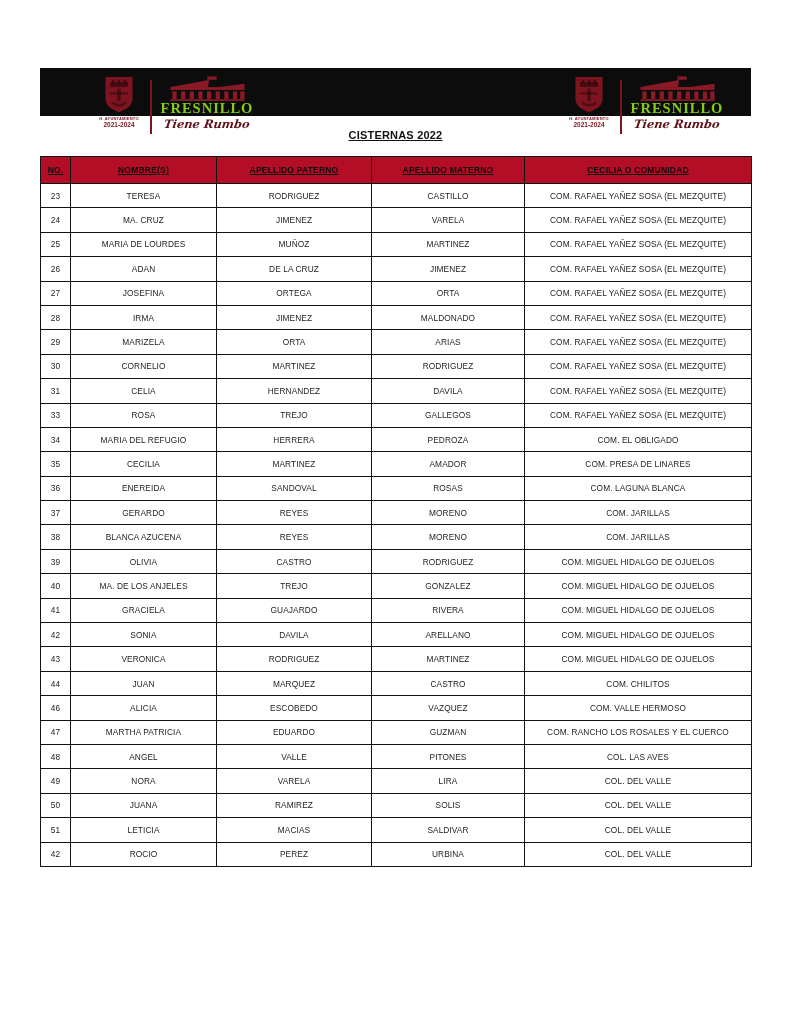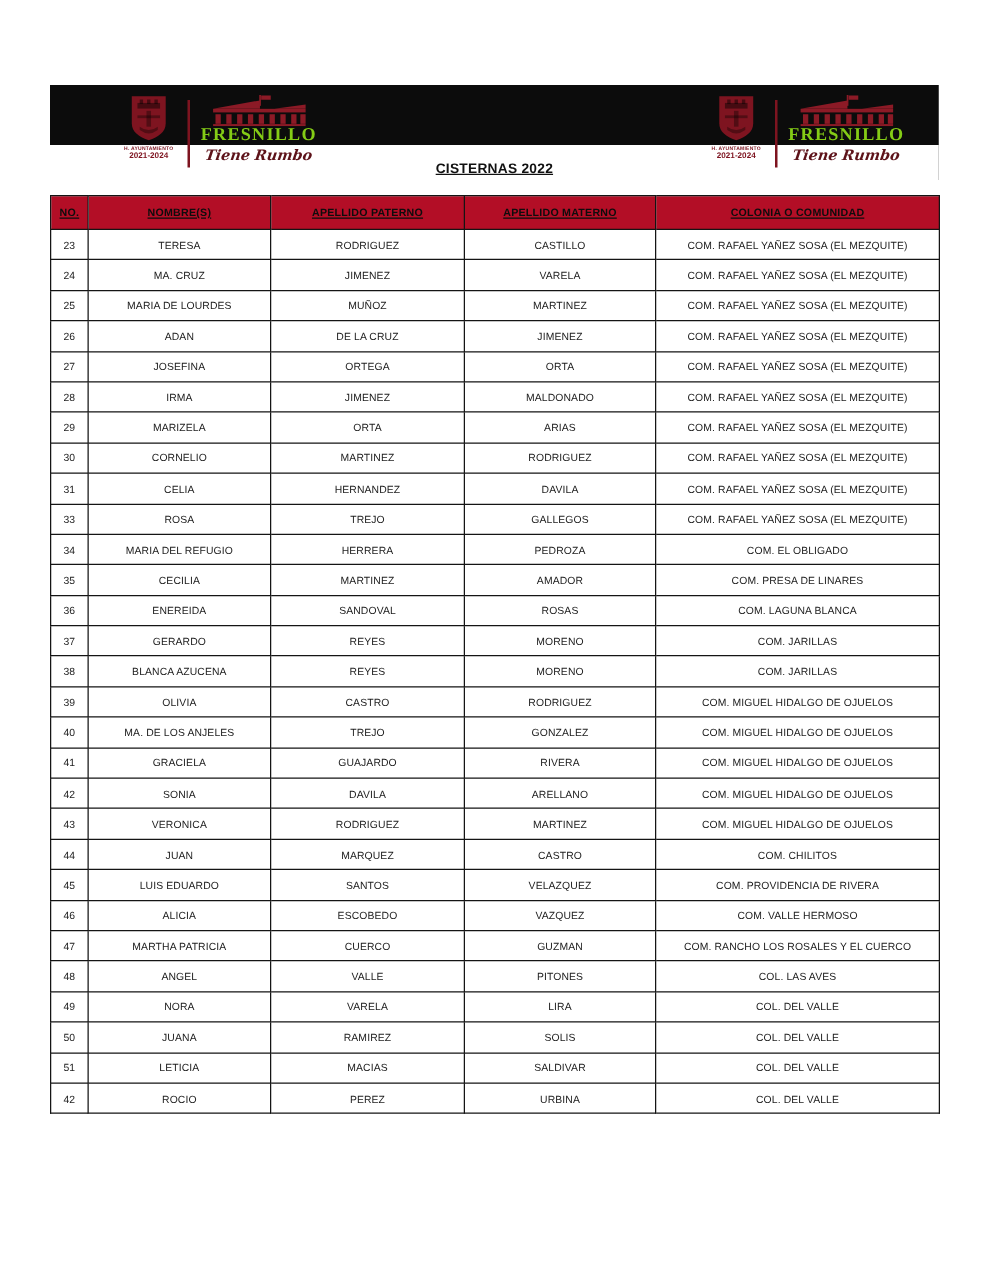--- a/index.html
+++ b/index.html
@@ -207,21 +207,21 @@
         <col class="c-ap">
         <col class="c-am">
         <col class="c-col">
     </colgroup>
     <thead>
       <tr>
         <th>NO.</th>
         <th>NOMBRE(S)</th>
         <th>APELLIDO PATERNO</th>
         <th>APELLIDO MATERNO</th>
-        <th>COLONIA O COMUNIDAD</th>
+        <th>CECILIA O COMUNIDAD</th>
       </tr>
     </thead>
     <tbody>
         <tr>
           <td>23</td>
           <td>TERESA</td>
           <td>RODRIGUEZ</td>
           <td>CASTILLO</td>
           <td>COM. RAFAEL YAÑEZ SOSA (EL MEZQUITE)</td>
         </tr>
@@ -359,37 +359,30 @@
           <td>COM. MIGUEL HIDALGO DE OJUELOS</td>
         </tr>
         <tr>
           <td>44</td>
           <td>JUAN</td>
           <td>MARQUEZ</td>
           <td>CASTRO</td>
           <td>COM. CHILITOS</td>
         </tr>
         <tr>
-          <td>45</td>
-          <td>LUIS EDUARDO</td>
-          <td>SANTOS</td>
-          <td>VELAZQUEZ</td>
-          <td>COM. PROVIDENCIA DE RIVERA</td>
-        </tr>
-        <tr>
           <td>46</td>
           <td>ALICIA</td>
           <td>ESCOBEDO</td>
           <td>VAZQUEZ</td>
           <td>COM. VALLE HERMOSO</td>
         </tr>
         <tr>
           <td>47</td>
           <td>MARTHA PATRICIA</td>
-          <td>CUERCO</td>
+          <td>EDUARDO</td>
           <td>GUZMAN</td>
           <td>COM. RANCHO LOS ROSALES Y EL CUERCO</td>
         </tr>
         <tr>
           <td>48</td>
           <td>ANGEL</td>
           <td>VALLE</td>
           <td>PITONES</td>
           <td>COL. LAS AVES</td>
         </tr>

